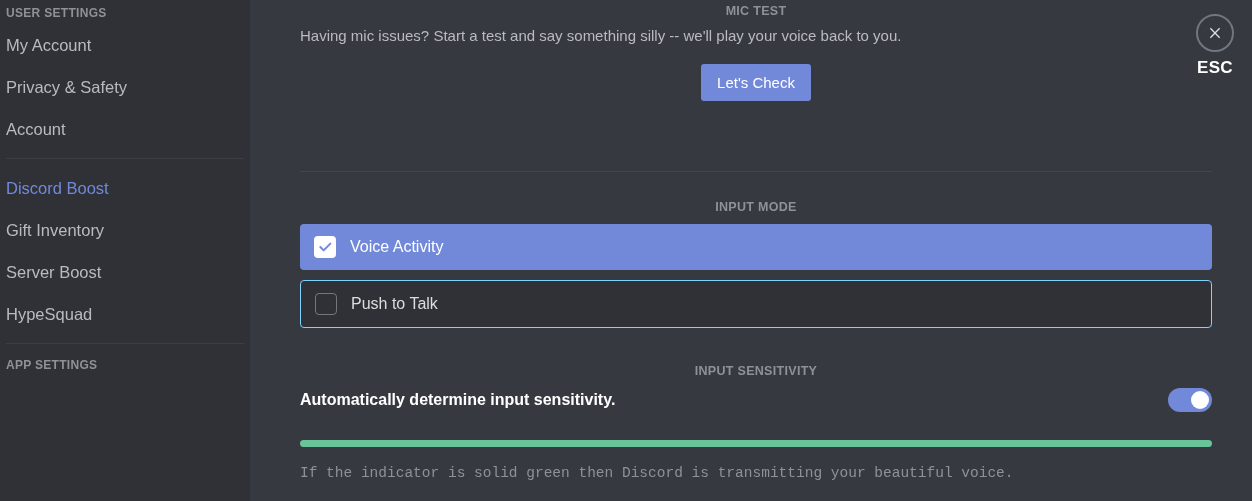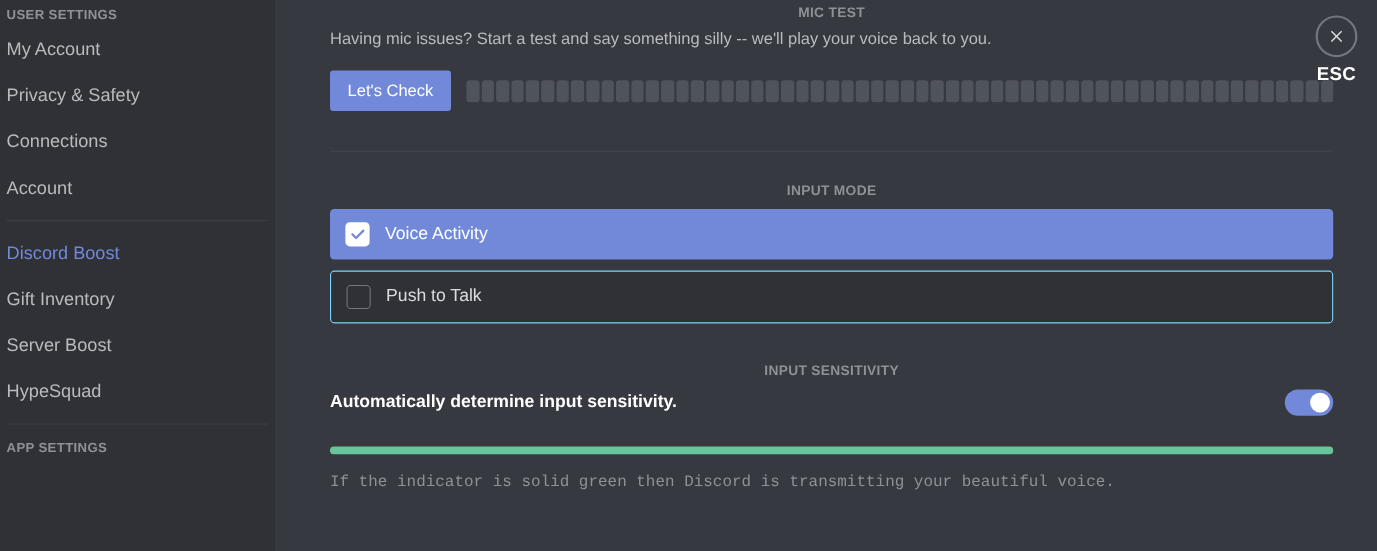--- a/index.html
+++ b/index.html
@@ -62,20 +62,21 @@
   .section-desc {
     color: #b9bbbe;
     font-size: 15px;
     line-height: 20px;
   }
   .mic-row {
     display: flex;
     align-items: center;
     margin-top: 18px;
     gap: 14px;
+    flex-direction: column;
   }
   .btn-check {
     background: #7289da;
     color: #fff;
     font-size: 15px;
     font-weight: 500;
     border: none;
     border-radius: 3px;
     padding: 10px 16px;
     cursor: pointer;
@@ -202,21 +203,20 @@
   .mt-mic { margin-top: 4px; }
   .mt-sens { margin-top: 36px; }
 </style>
 </head>
 <body>
 
 <div class="sidebar">
   <div class="sidebar-header">USER SETTINGS</div>
   <div class="sidebar-item">My Account</div>
   <div class="sidebar-item">Privacy &amp; Safety</div>
-  <div class="sidebar-item">Connections</div>
   <div class="sidebar-item">Account</div>
   <div class="sidebar-divider"></div>
   <div class="sidebar-item highlight">Discord Boost</div>
   <div class="sidebar-item">Gift Inventory</div>
   <div class="sidebar-item">Server Boost</div>
   <div class="sidebar-item">HypeSquad</div>
   <div class="sidebar-divider"></div>
   <div class="sidebar-header">APP SETTINGS</div>
 </div>
 

